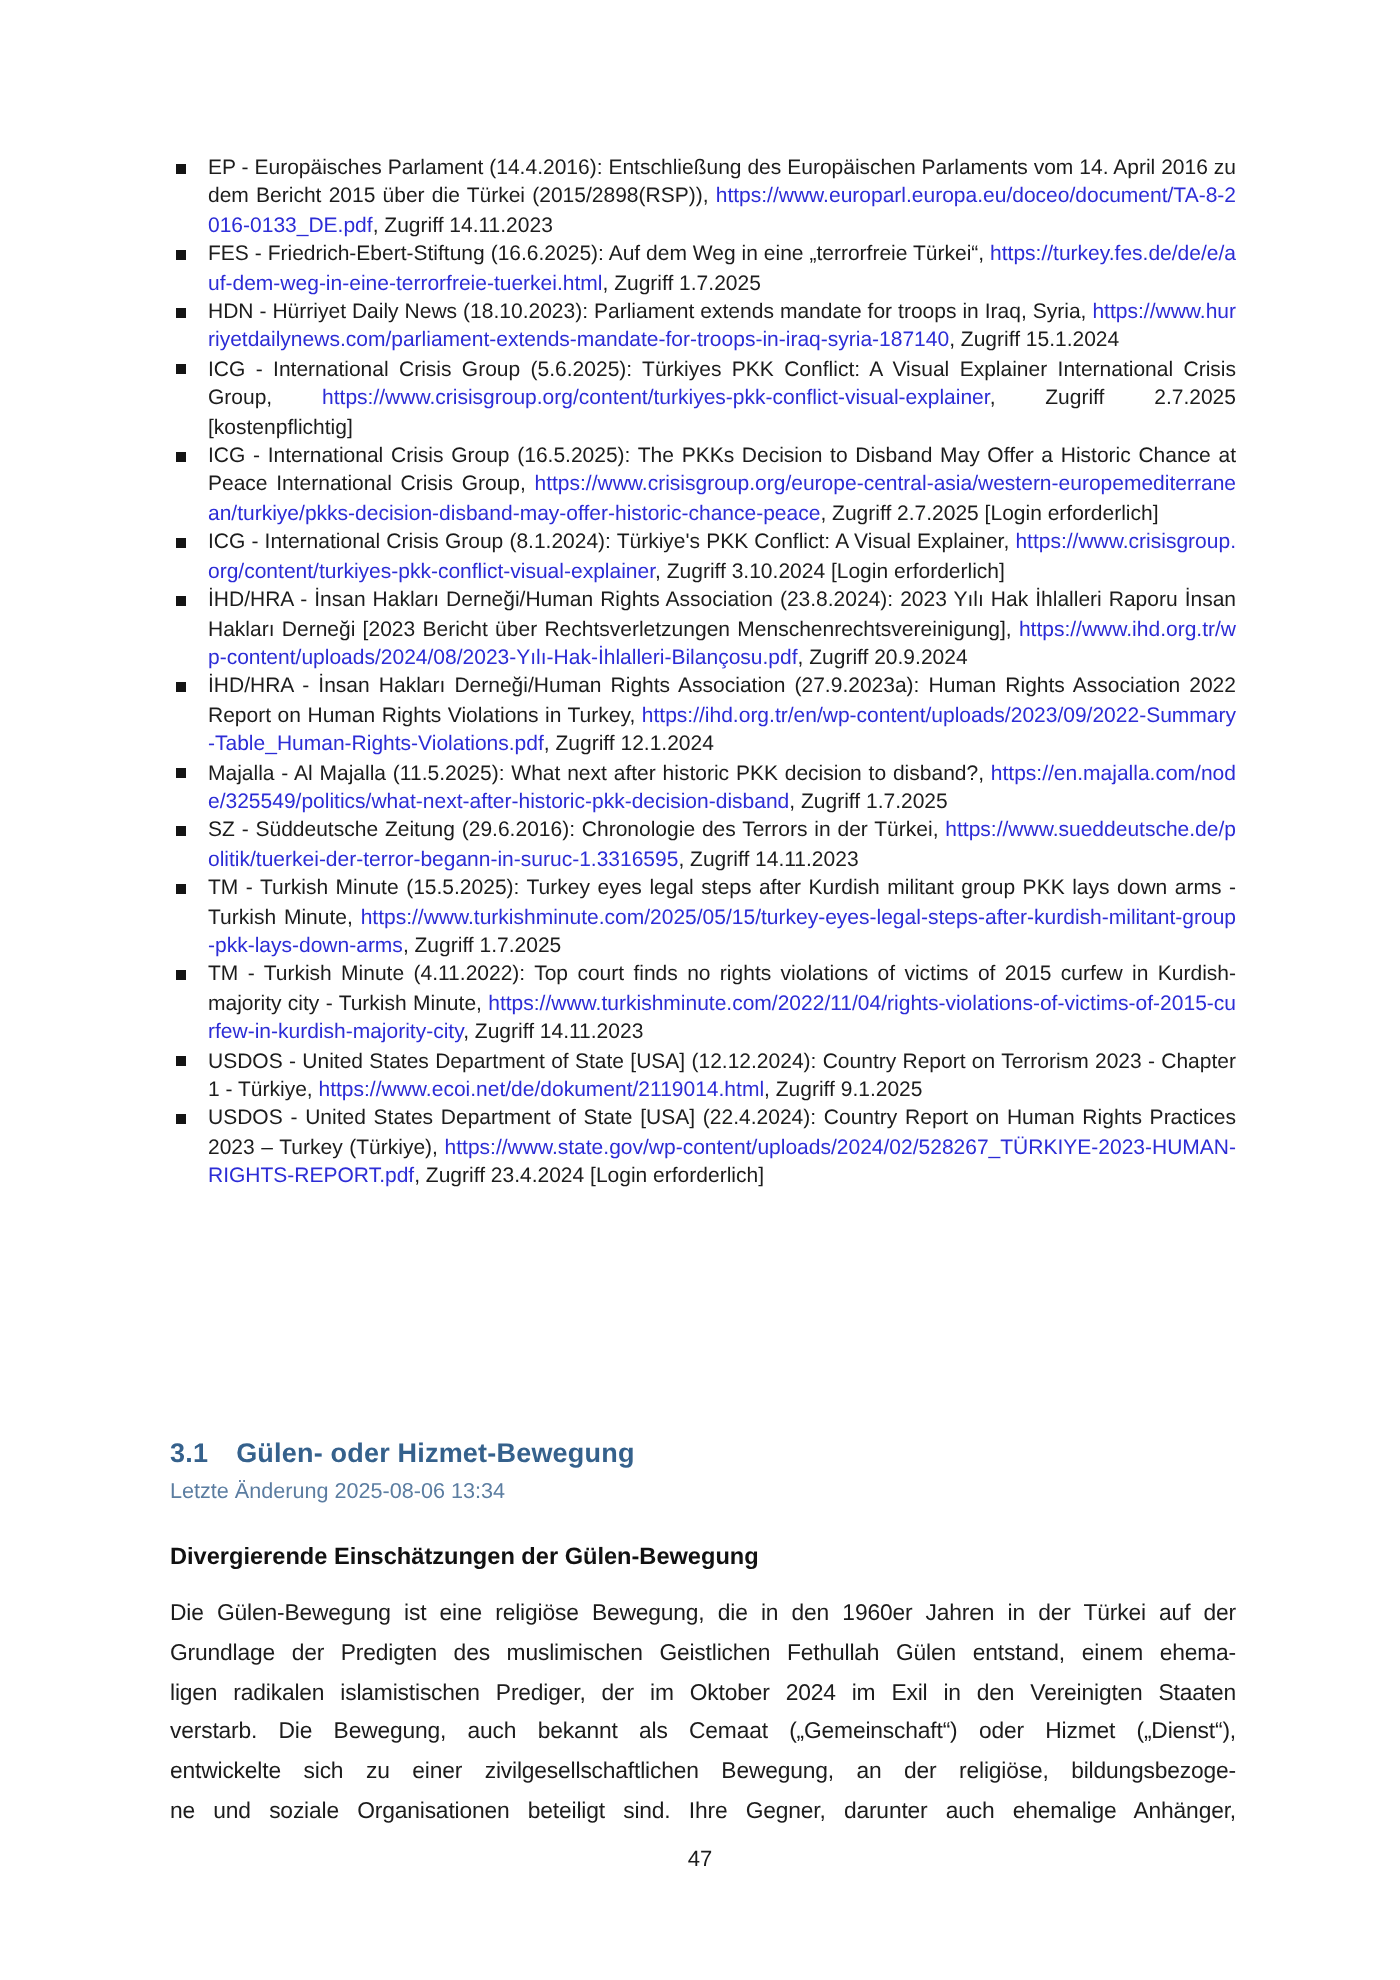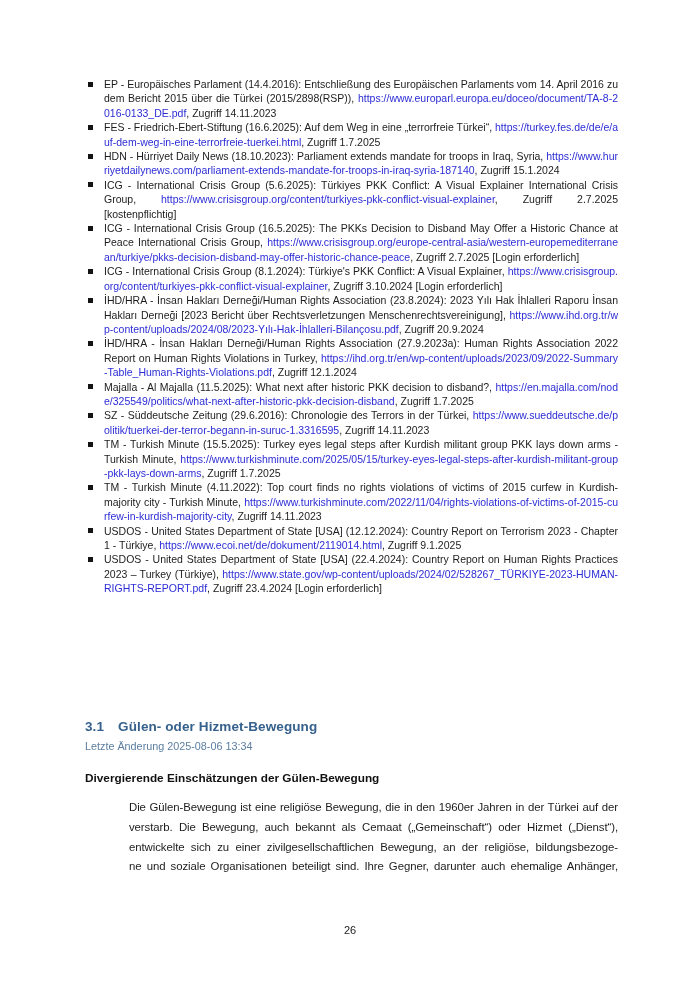--- a/index.html
+++ b/index.html
@@ -41,21 +41,20 @@
     position:absolute;top:771px;left:85px;
     font-size:11.8px;font-weight:bold;color:#111111;
   }
   #paragraph{
     position:absolute;top:798px;left:85px;width:533px;
     font-size:11.4px;line-height:19.8px;letter-spacing:-0.08px;
   }
   .pline{
     text-align:justify;text-align-last:justify;
     white-space:normal;
-    margin-left:44px;
   }
   #page-number{
     position:absolute;top:924px;left:0;width:100%;
     text-align:center;font-size:11px;color:#1c1c1c;
   }
 </style>
 </head>
 <body>
 
 <div id="refs">
@@ -78,18 +77,20 @@
 <div id="section-heading">
   <span class="num">3.1</span><span>Gülen- oder Hizmet-Bewegung</span>
 </div>
 
 <div id="last-changed">Letzte Änderung 2025-08-06 13:34</div>
 
 <div id="subheading">Divergierende Einschätzungen der Gülen-Bewegung</div>
 
 <div id="paragraph">
     <div class="pline">Die Gülen-Bewegung ist eine religiöse Bewegung, die in den 1960er Jahren in der Türkei auf der</div>
+    <div class="pline">Grundlage der Predigten des muslimischen Geistlichen Fethullah Gülen entstand, einem ehema-</div>
+    <div class="pline">ligen radikalen islamistischen Prediger, der im Oktober 2024 im Exil in den Vereinigten Staaten</div>
     <div class="pline">verstarb. Die Bewegung, auch bekannt als Cemaat („Gemeinschaft“) oder Hizmet („Dienst“),</div>
     <div class="pline">entwickelte sich zu einer zivilgesellschaftlichen Bewegung, an der religiöse, bildungsbezoge-</div>
     <div class="pline">ne und soziale Organisationen beteiligt sind. Ihre Gegner, darunter auch ehemalige Anhänger,</div>
   </div>
 
-<div id="page-number">26</div>
+<div id="page-number">47</div>
 
 </body></html>

